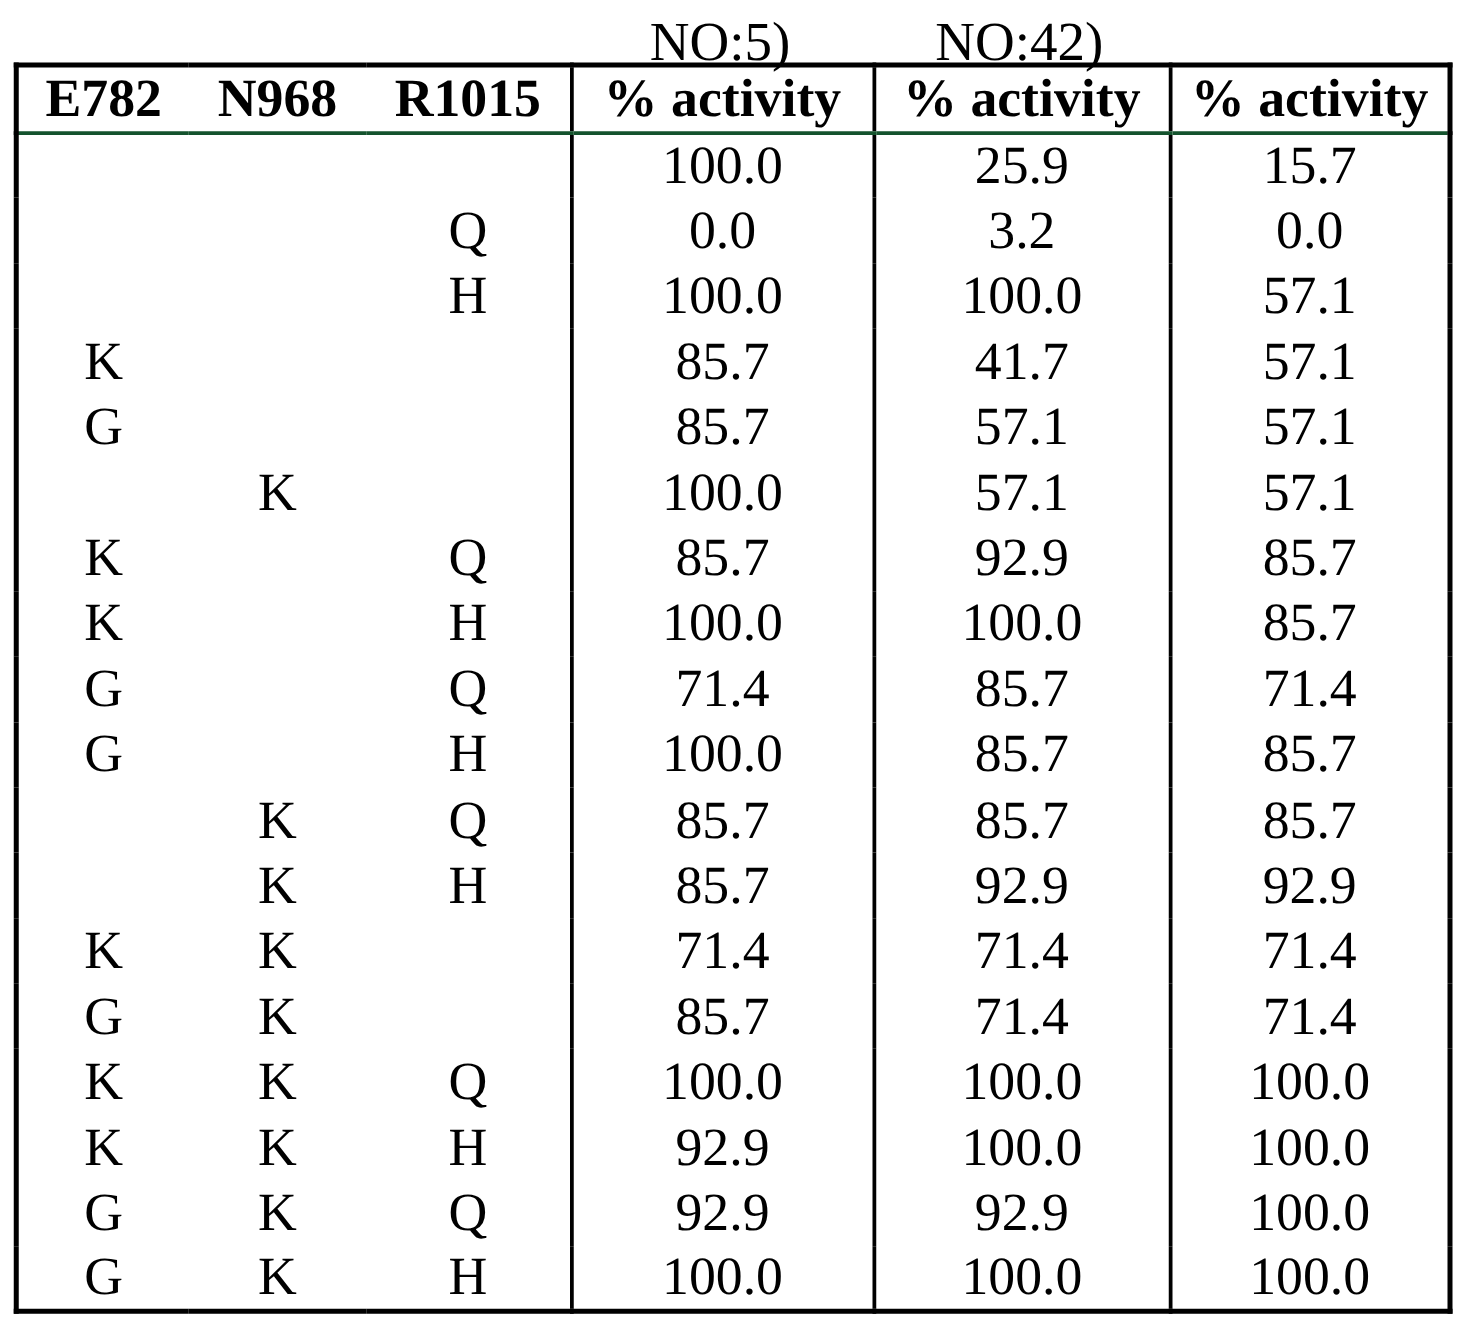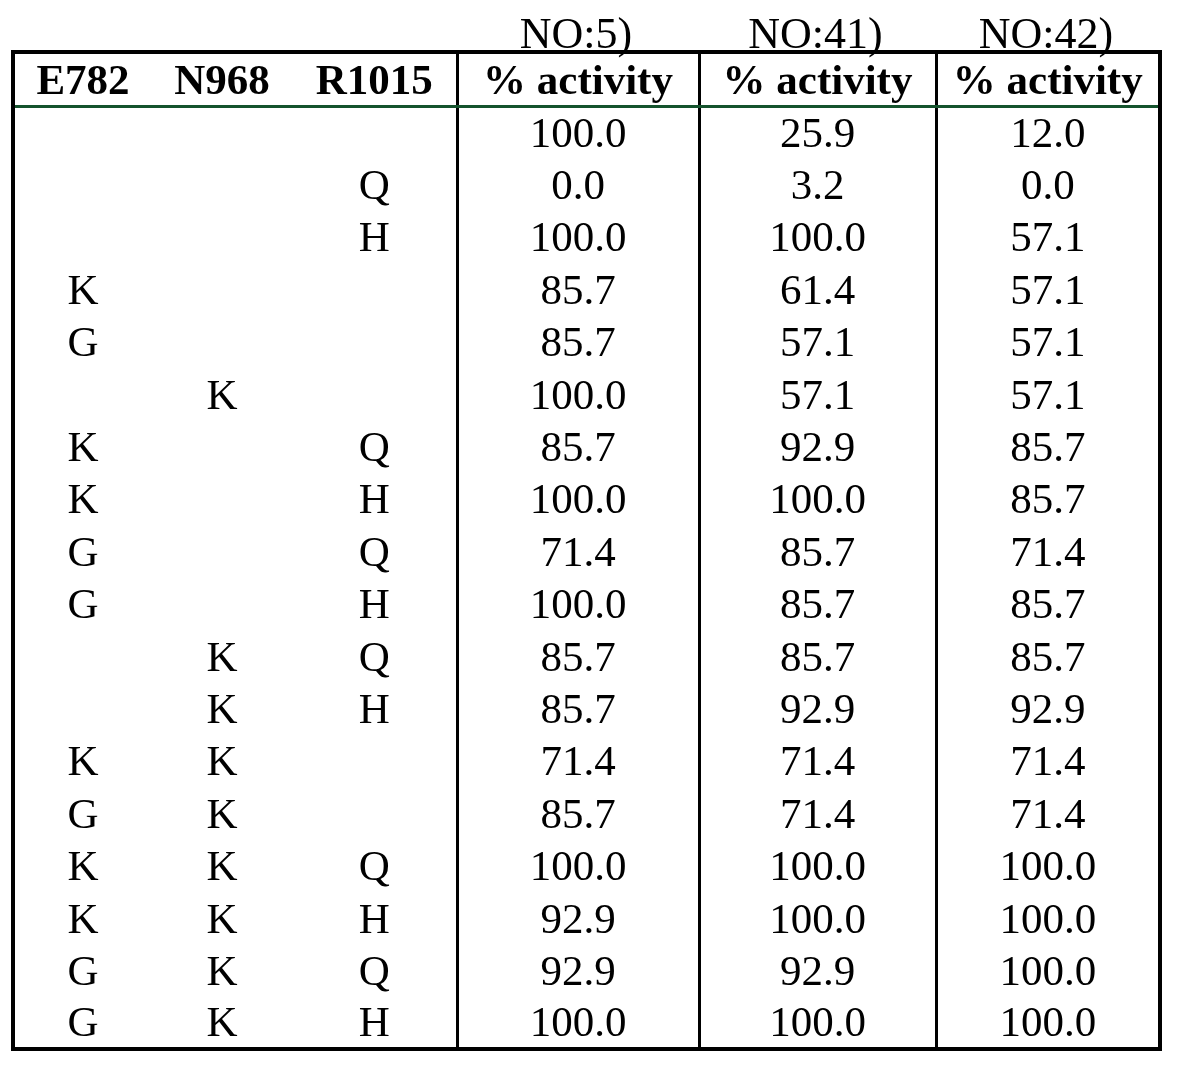--- a/index.html
+++ b/index.html
@@ -78,21 +78,20 @@
 <body>
 
 <div class="page">
   <div class="content">
 
     <div class="seq-labels">
       <div></div>
       <div></div>
       <div></div>
       <div class="seq-label">NO:5)</div>
-      <div class="seq-label">NO:41)</div>
       <div class="seq-label">NO:42)</div>
     </div>
 
     <table class="activity-table">
       <colgroup>
         <col style="width:138px">
         <col style="width:142px">
         <col style="width:164px">
         <col style="width:242px">
         <col style="width:237px">
@@ -108,21 +107,21 @@
           <th class="act">% activity</th>
         </tr>
       </thead>
       <tbody id="table-body">
           <tr>
     <td class="mut"></td>
     <td class="mut"></td>
     <td class="mut"></td>
     <td class="act">100.0</td>
     <td class="act">25.9</td>
-    <td class="act">12.0</td>
+    <td class="act">15.7</td>
   </tr>
           <tr>
     <td class="mut"></td>
     <td class="mut"></td>
     <td class="mut">Q</td>
     <td class="act">0.0</td>
     <td class="act">3.2</td>
     <td class="act">0.0</td>
   </tr>
           <tr>
@@ -131,21 +130,21 @@
     <td class="mut">H</td>
     <td class="act">100.0</td>
     <td class="act">100.0</td>
     <td class="act">57.1</td>
   </tr>
           <tr>
     <td class="mut">K</td>
     <td class="mut"></td>
     <td class="mut"></td>
     <td class="act">85.7</td>
-    <td class="act">61.4</td>
+    <td class="act">41.7</td>
     <td class="act">57.1</td>
   </tr>
           <tr>
     <td class="mut">G</td>
     <td class="mut"></td>
     <td class="mut"></td>
     <td class="act">85.7</td>
     <td class="act">57.1</td>
     <td class="act">57.1</td>
   </tr>

